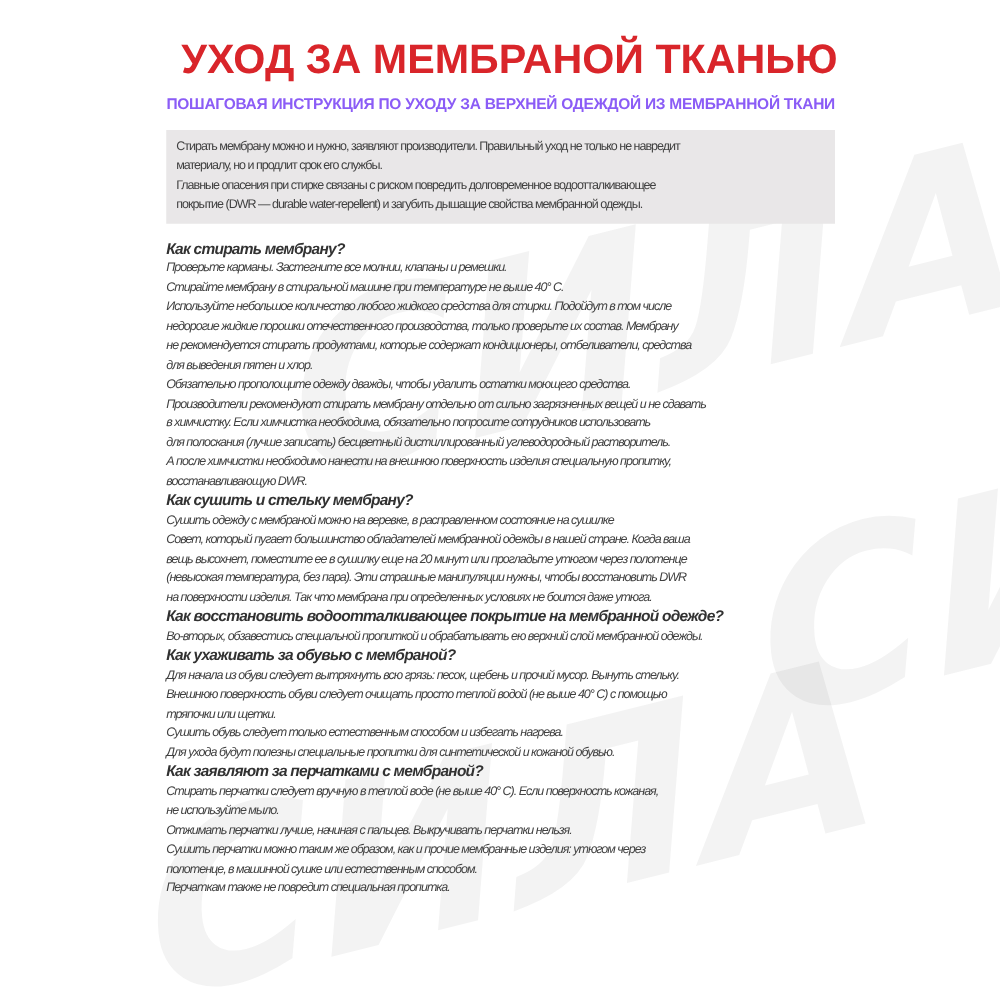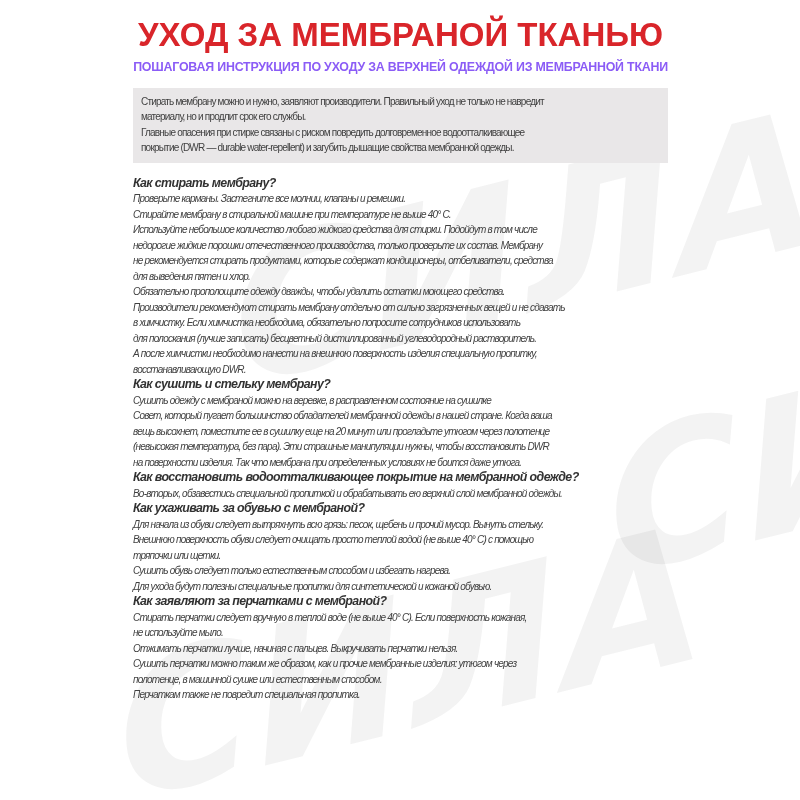--- a/index.html
+++ b/index.html
@@ -25,21 +25,21 @@
   }
   .wm.wm-top    { left: 225px; top: 140px; }
   .wm.wm-mid    { left: 600px; top: 330px; }
   .wm.wm-bottom { left: 110px; top: 555px; }
 
   .doc {
     position: relative; z-index: 1;
     padding: 18px 132px 0 133px;
   }
   .page-title {
-    margin: 0;
+    margin: 12px;
     color: #d9252a;
     font-size: 33px;
     line-height: 1.02;
     font-weight: bold;
     text-align: center;
     letter-spacing: 0px;
     white-space: nowrap;
   }
   .page-subtitle {
     margin: 8px 0 0 0;

